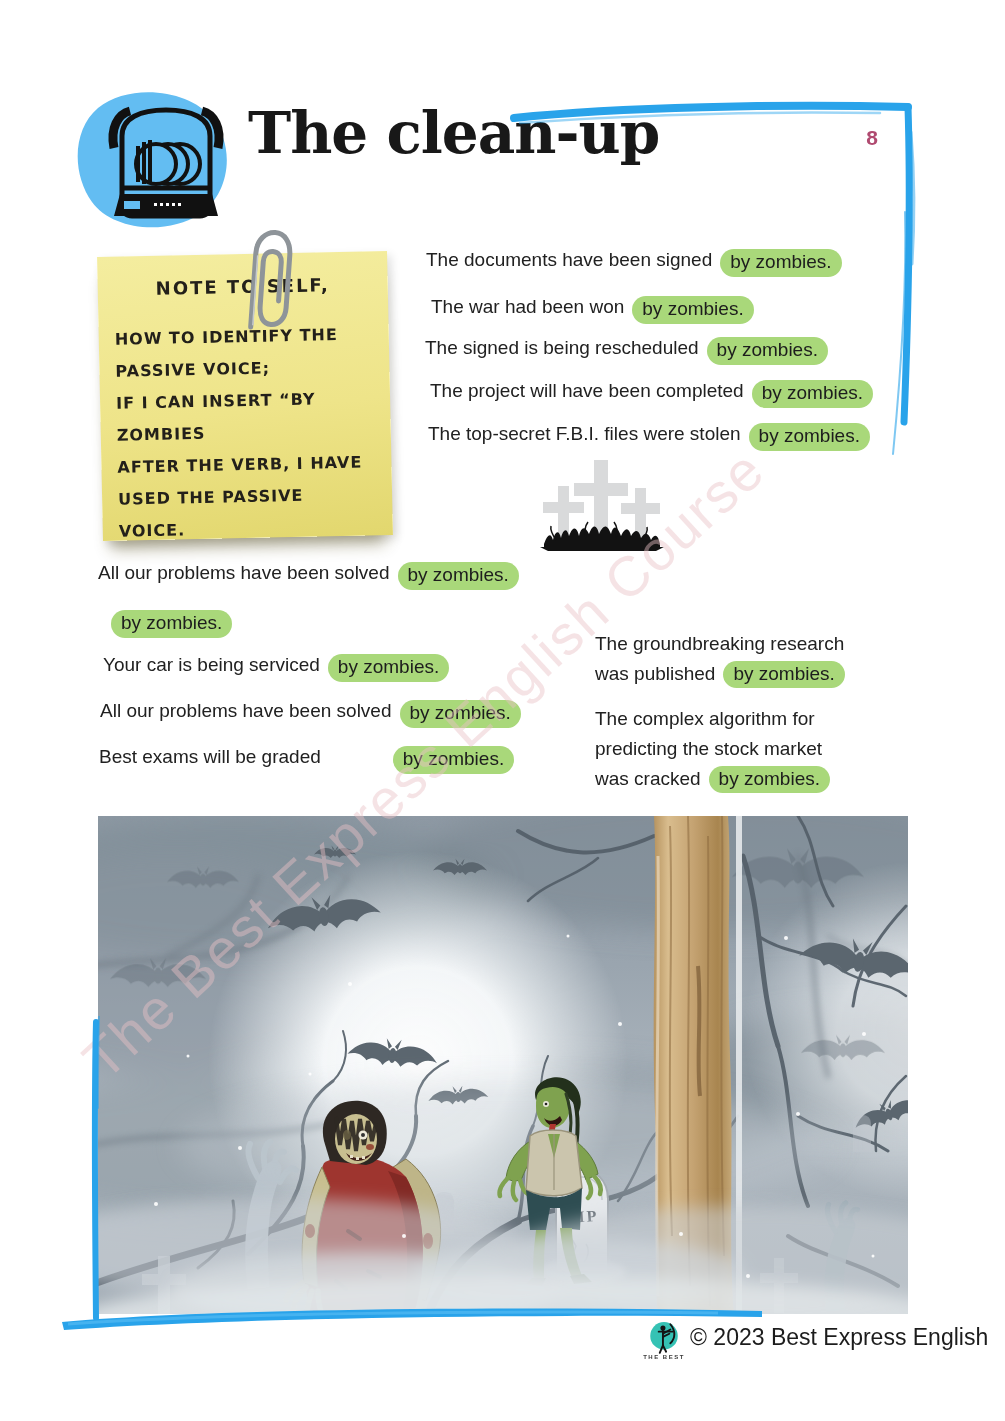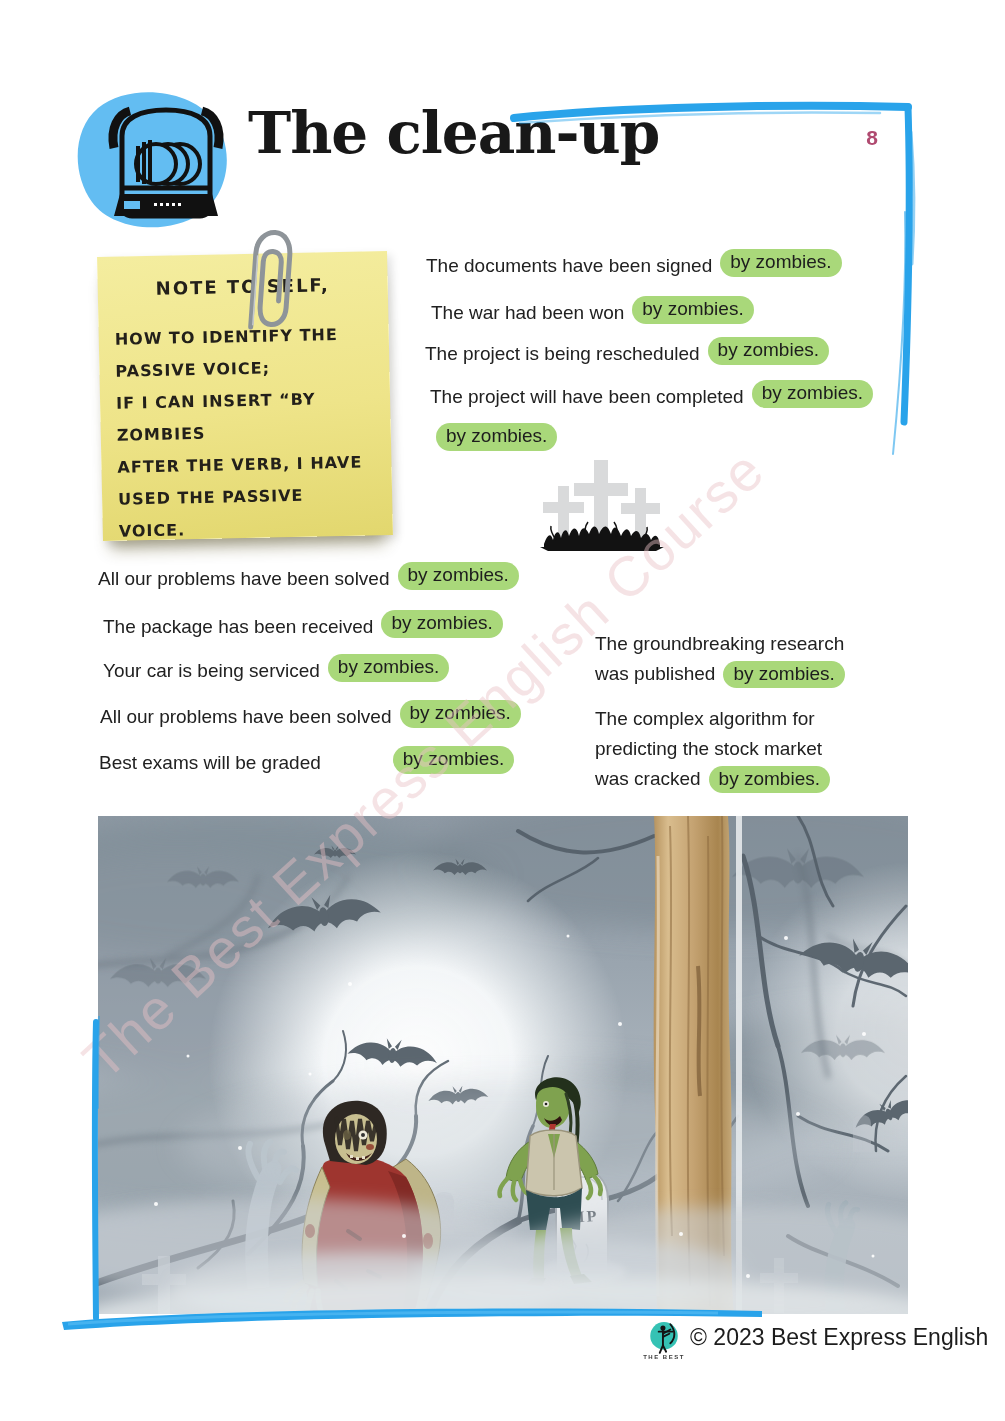--- a/index.html
+++ b/index.html
@@ -22,21 +22,21 @@
         background:linear-gradient(175deg,#f4ed9f 0%,#eee489 55%,#e2d76e 100%);
         transform:rotate(-1.2deg);
         box-shadow:0 16px 16px -8px rgba(80,70,20,.45),4px 4px 10px rgba(0,0,0,.12);
         padding:22px 16px;box-sizing:border-box;}
   .note-heading{font-family:"DejaVu Sans",sans-serif;font-weight:bold;font-size:18px;letter-spacing:2px;
         color:#23201a;text-align:center;margin-bottom:24px;}
   .note-body{font-family:"DejaVu Sans",sans-serif;font-weight:bold;font-size:16px;letter-spacing:1px;
         color:#23201a;line-height:32px;white-space:pre-line;}
   .paperclip{position:absolute;left:238px;top:224px;width:56px;height:104px;z-index:4;transform:rotate(4deg);}
   
-  .row{position:absolute;display:flex;align-items:flex-end;white-space:nowrap;font-size:19px;z-index:2;}
+  .row{position:absolute;display:flex;align-items:flex-start;white-space:nowrap;font-size:19px;z-index:2;}
   .hl{background:#a9d87a;border-radius:15px;padding:2px 10px 4px;margin-left:8px;color:#1d1d1d;}
   .block{position:absolute;width:300px;font-size:19px;line-height:30px;z-index:2;}
   .block .txt{white-space:pre-line;}
   .hl-gap{margin-left:72px;}
   
   .crosses{position:absolute;left:538px;top:452px;width:128px;height:96px;z-index:2;}
   
   .watermark{position:absolute;left:70px;top:1040px;z-index:6;font-size:56px;letter-spacing:2px;
         color:rgba(232,192,198,.45);white-space:nowrap;transform:rotate(-42.5deg);
         transform-origin:0 0;pointer-events:none;}
@@ -118,28 +118,29 @@
 
   <div class="row" style="left:426px;top:245px">
     <span>The documents have been signed</span>
     <span class="hl">by zombies.</span>
   </div>
   <div class="row" style="left:431px;top:292px">
     <span>The war had been won</span>
     <span class="hl">by zombies.</span>
   </div>
   <div class="row" style="left:425px;top:333px">
-    <span>The project is being rescheduled</span>
+    <span>The signed is being rescheduled</span>
     <span class="hl">by zombies.</span>
   </div>
   <div class="row" style="left:430px;top:376px">
     <span>The project will have been completed</span>
     <span class="hl">by zombies.</span>
   </div>
   <div class="row" style="left:428px;top:419px">
+    <span>The top-secret F.B.I. files were stolen</span>
     <span class="hl">by zombies.</span>
   </div>
 
   <svg class="crosses" viewBox="0 0 128 96">
     <g fill="#d9dadb">
       <path d="M56,4 h14 v23 h20 v13 h-20 v44 h-14 v-44 h-20 v-13 h20 z"></path>
       <path d="M20,30 h11 v16 h15 v11 h-15 v30 h-11 v-30 h-15 v-11 h15 z"></path>
       <path d="M97,32 h11 v15 h14 v11 h-14 v28 h-11 v-28 h-14 v-11 h14 z"></path>
     </g>
     <path d="M6,88 C10,77 13,77 15,84 C17,75 21,73 23,82 C25,73 29,71 31,80 C35,69 39,71 41,80 C43,71 47,69 51,78 C55,67 59,69 61,78 C65,69 69,67 73,78 C75,69 79,69 83,80 C87,71 91,71 93,80 C97,73 101,73 103,82 C107,75 111,77 113,84 C117,77 120,79 122,88 L122,91 L6,91 Z" fill="#121212"></path>
@@ -150,21 +151,20 @@
       <path d="M78,82 C80,75 79,70 76,66"></path>
         <path d="M104,84 C108,79 110,75 109,71"></path>
     </g>
   </svg>
 
   <div class="row" style="left:98px;top:558px">
     <span>All our problems have been solved</span>
     <span class="hl">by zombies.</span>
   </div>
   <div class="row" style="left:103px;top:606px">
-    <span>The package has been received</span>
     <span class="hl">by zombies.</span>
   </div>
   <div class="row" style="left:103px;top:650px">
     <span>Your car is being serviced</span>
     <span class="hl">by zombies.</span>
   </div>
   <div class="row" style="left:100px;top:696px">
     <span>All our problems have been solved</span>
     <span class="hl">by zombies.</span>
   </div>

